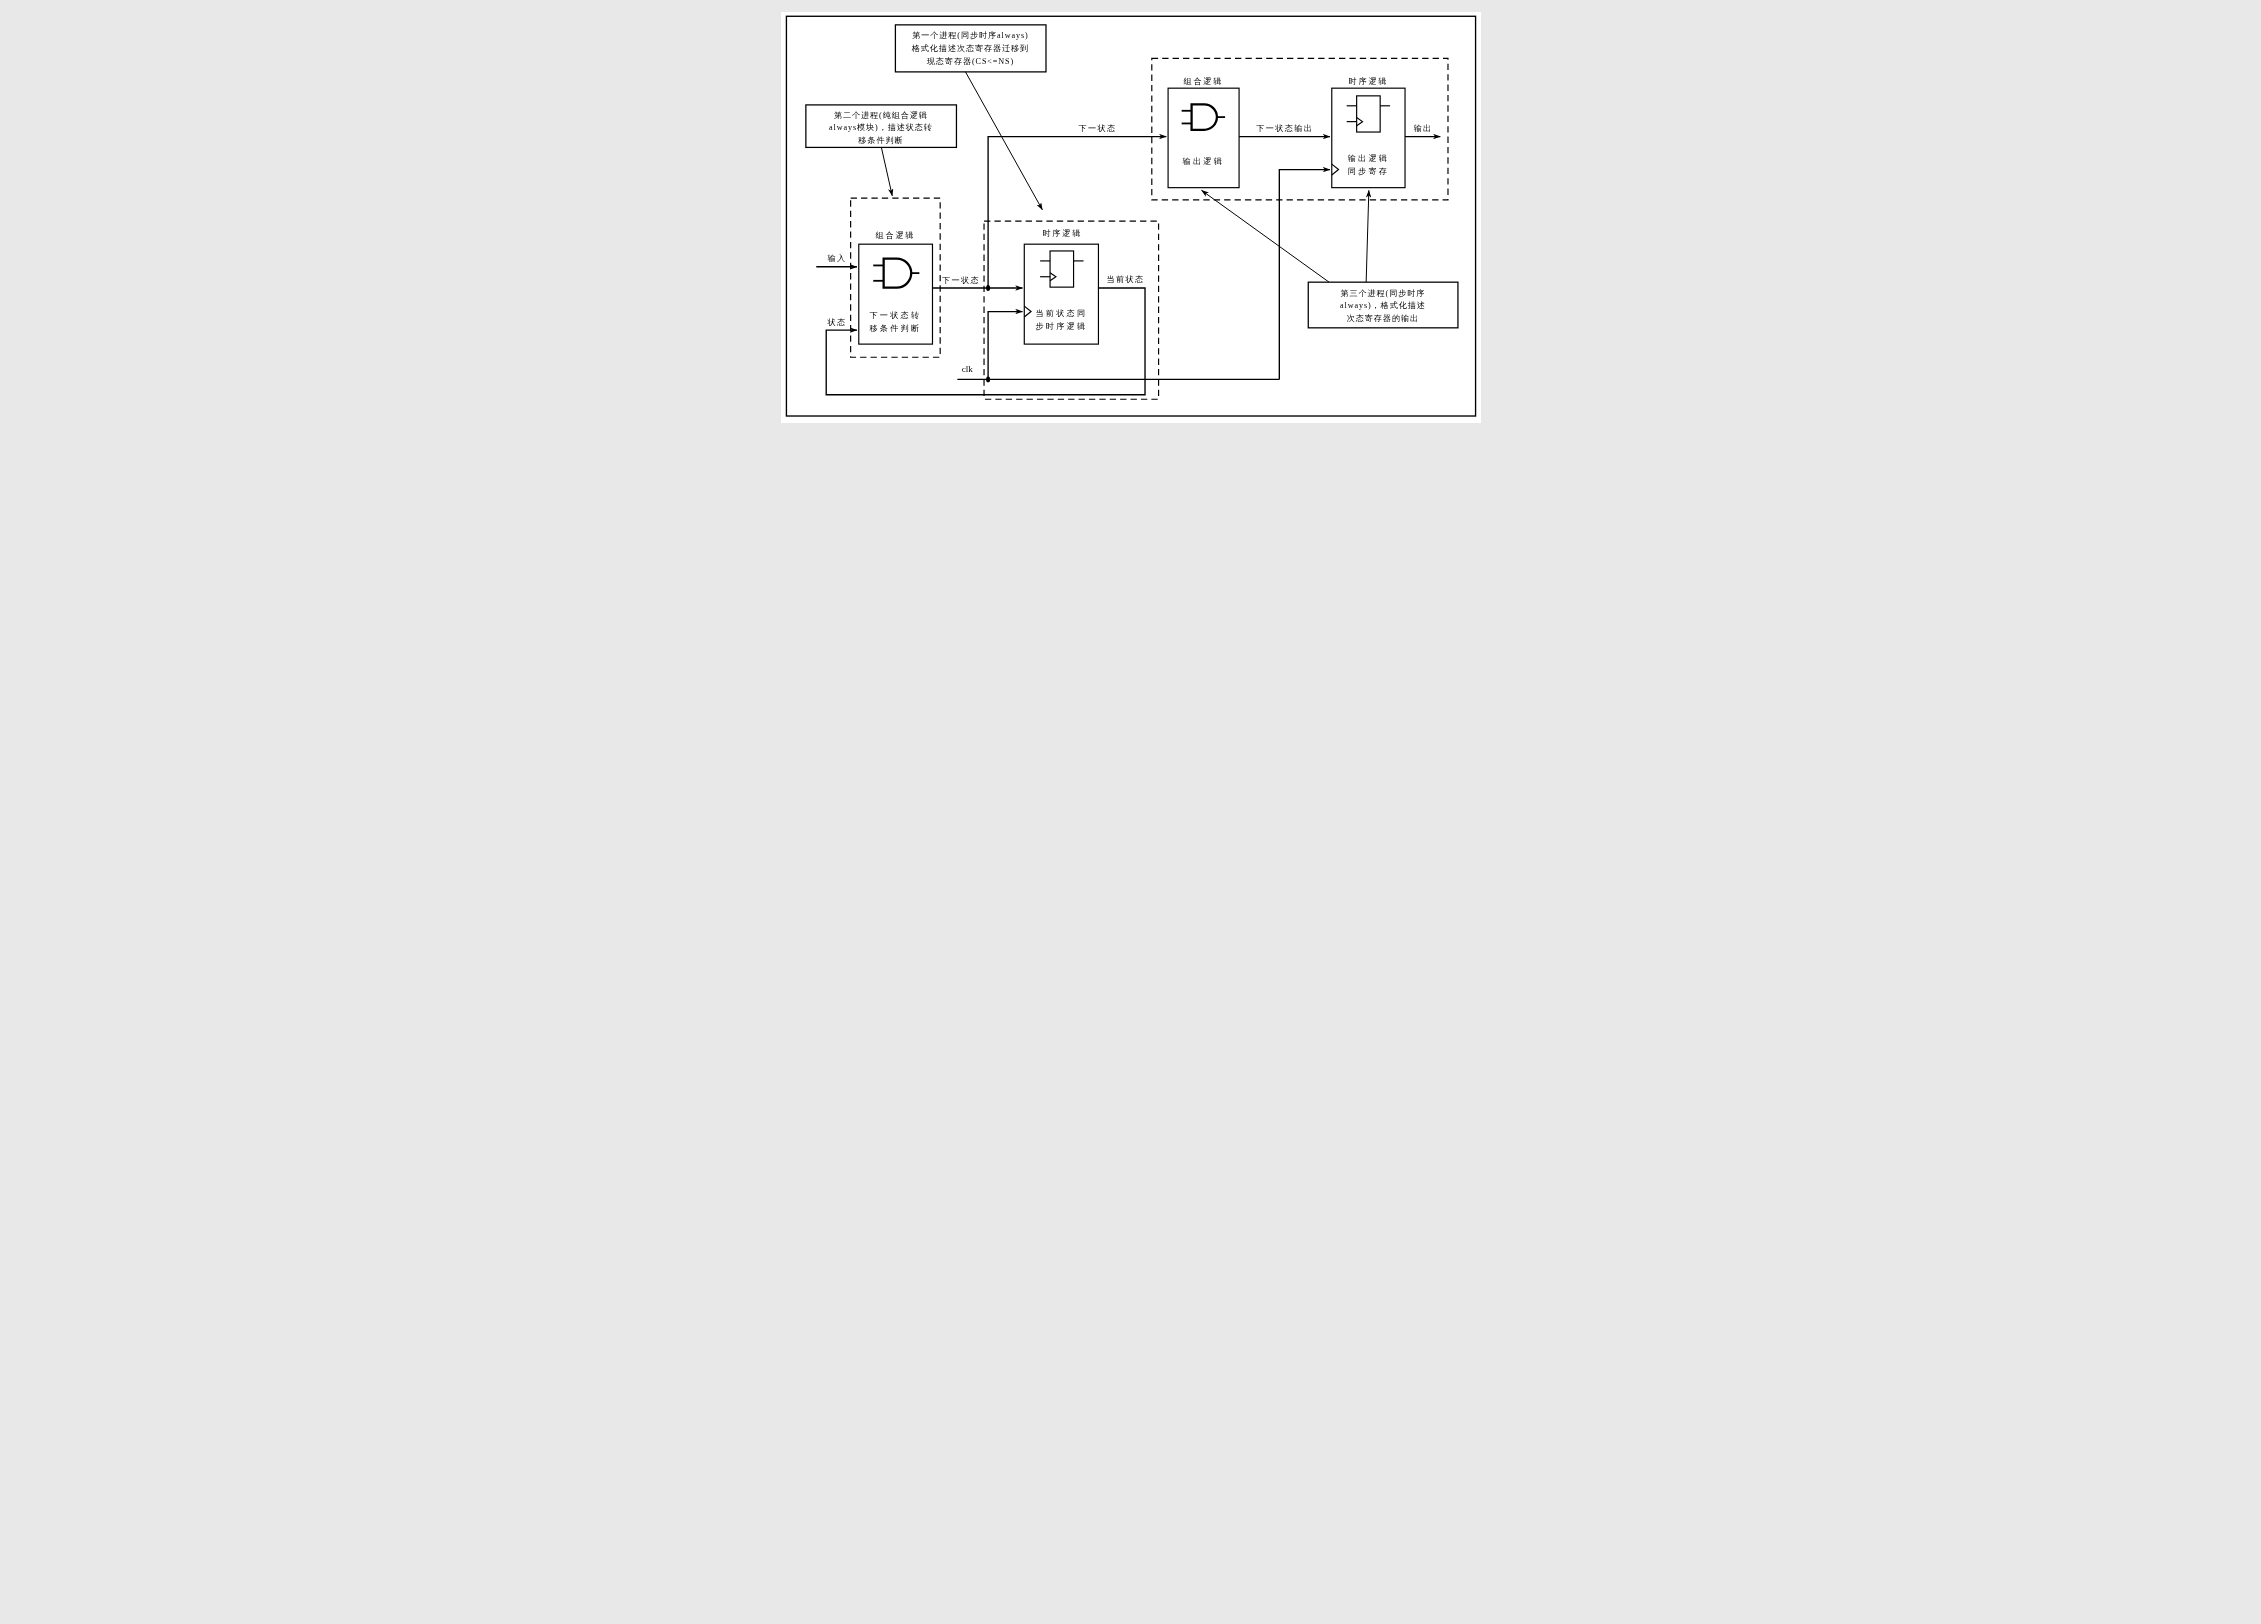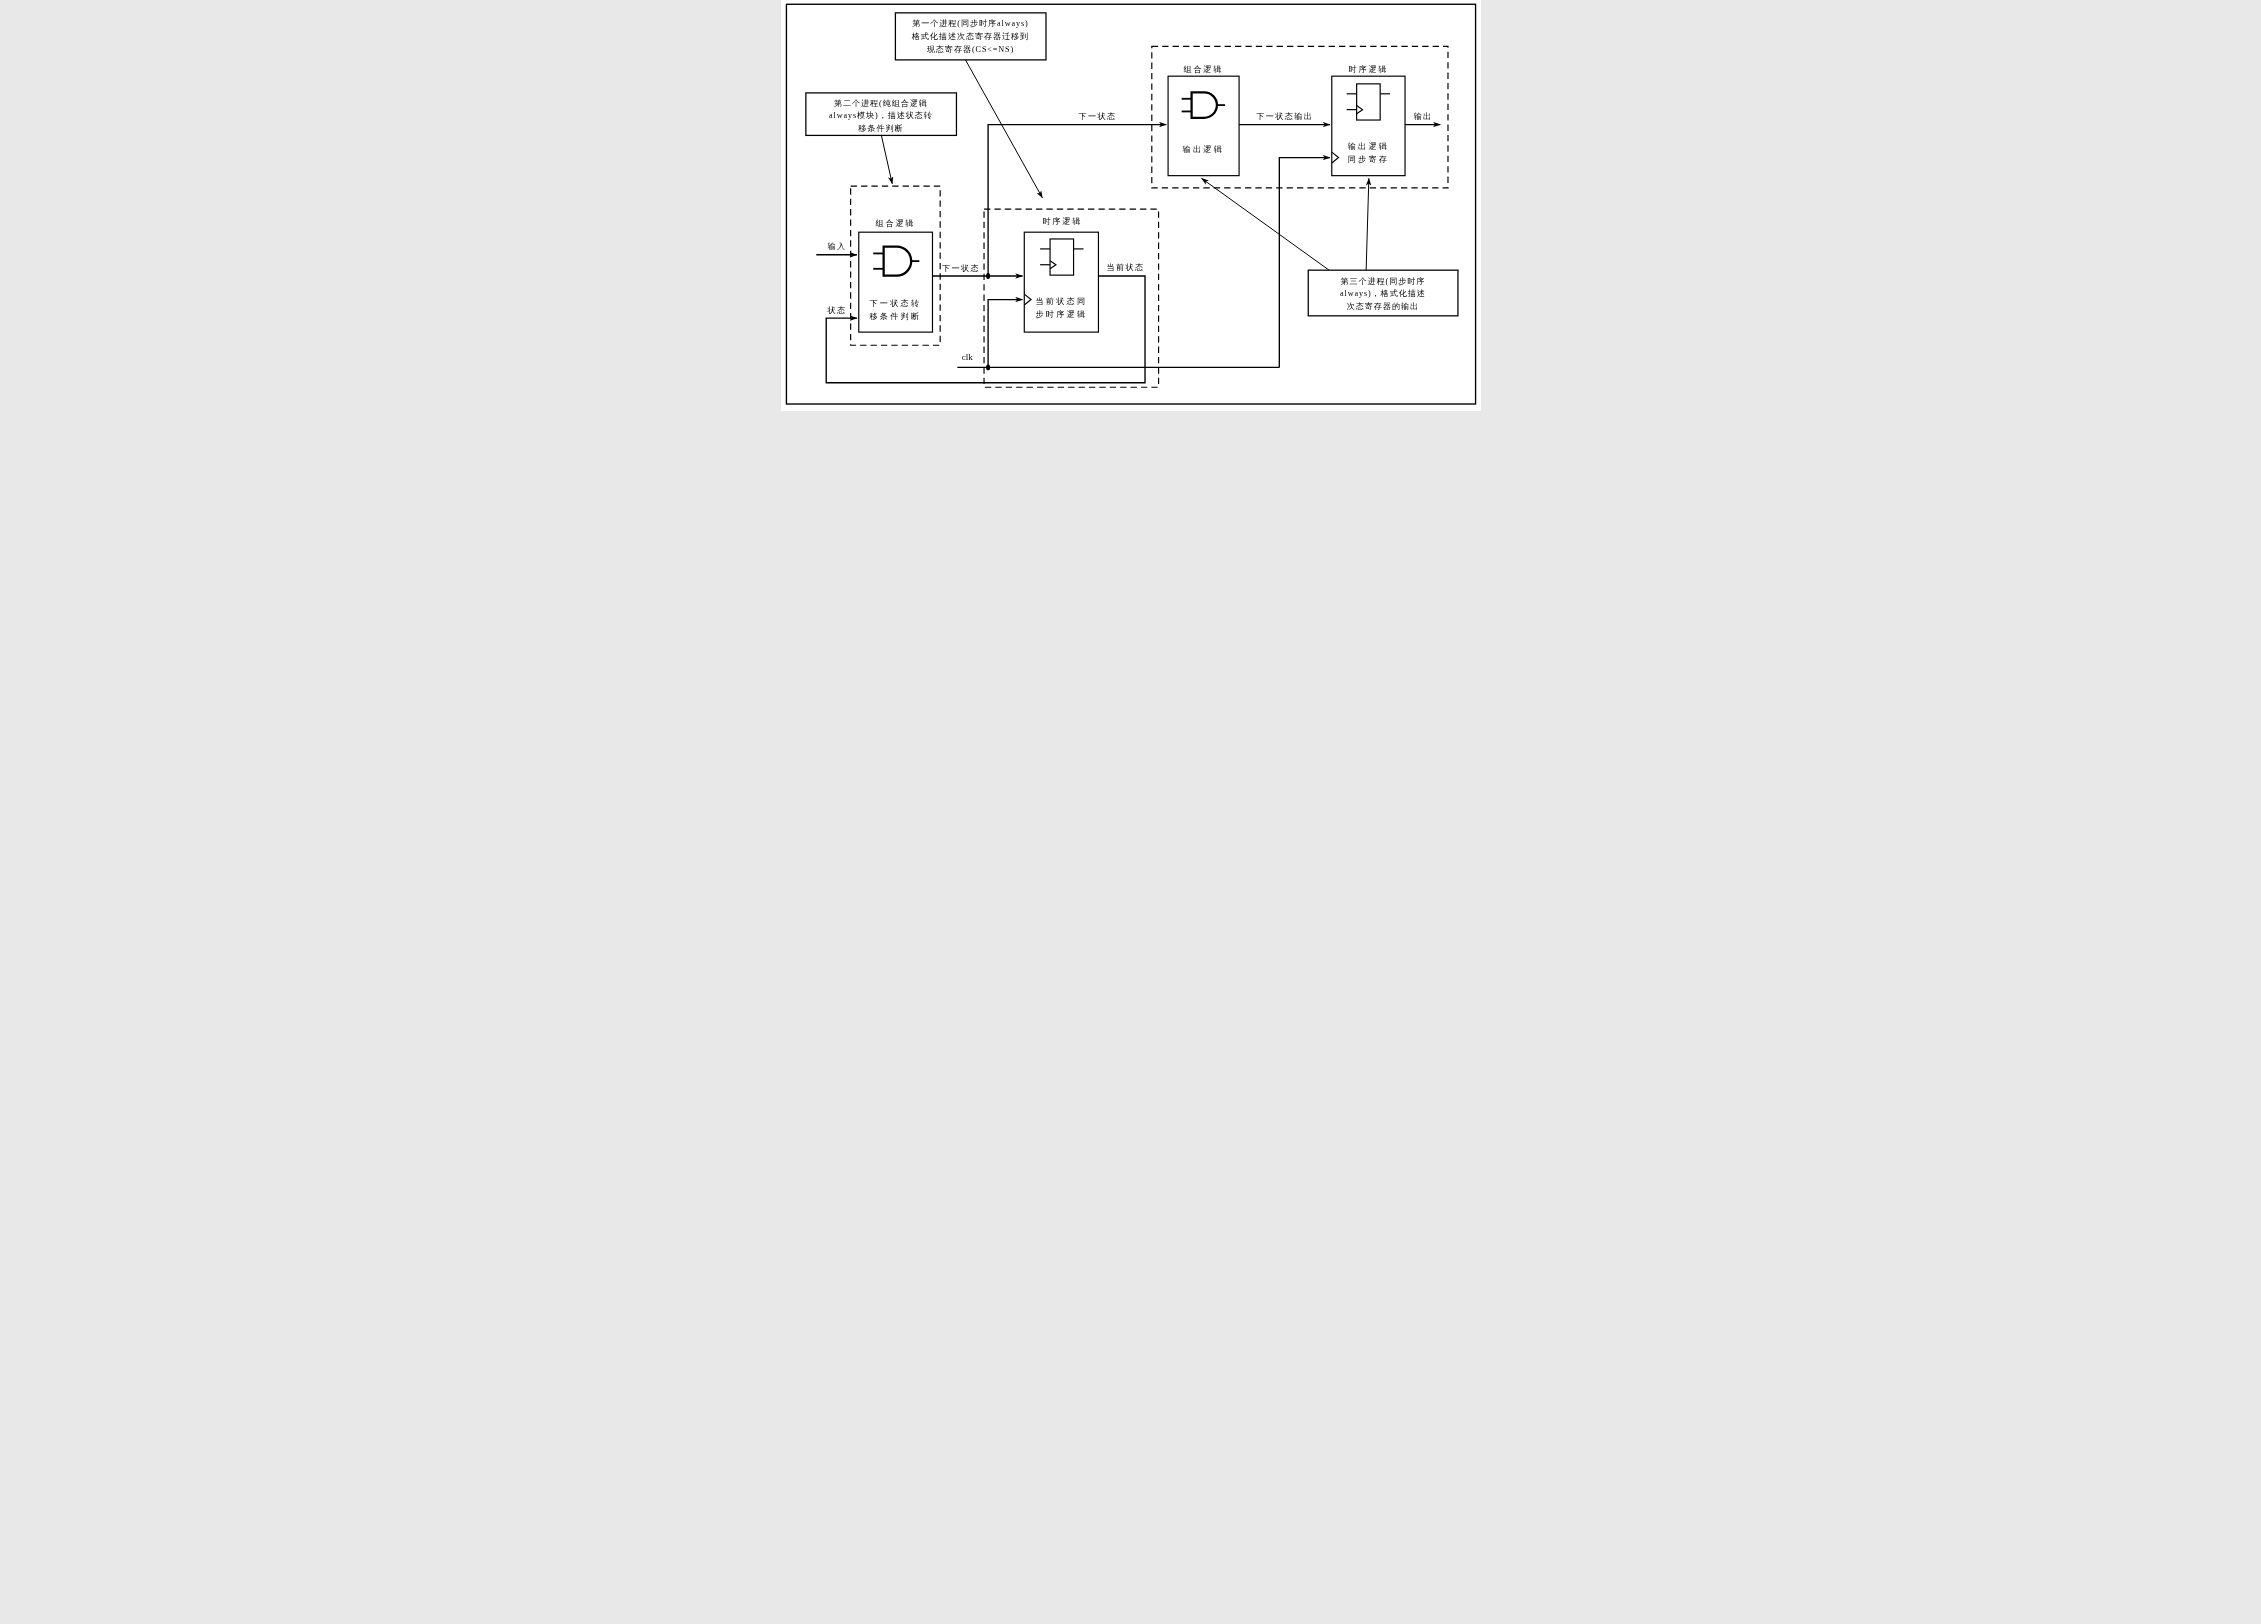--- a/index.html
+++ b/index.html
@@ -1,17 +1,17 @@
 <!DOCTYPE html>
 <html style="font-size:7.2px"><head>
 <meta charset="utf-8">
 <style>
   html,body{margin:0;padding:0;background:#e8e8e8;}
   .stage{
-    width:700px;height:411px;background:#ffffff;margin:0 auto;position:relative;
+    width:700px;height:411px;background:#ffffff;margin:12px auto;position:relative;
     font-family:"Liberation Serif","DejaVu Serif",serif;
   }
   svg{display:block;}
   .wire{stroke:#000;stroke-width:3;fill:none;}
   .leader{stroke:#000;stroke-width:2.2;fill:none;}
   .dashedbox{stroke:#000;stroke-width:2.6;fill:none;stroke-dasharray:14 9;}
   .solidbox{stroke:#000;stroke-width:2.6;fill:#fff;}
   .calloutbox{stroke:#000;stroke-width:2.8;fill:#fff;}
   .gate{stroke:#000;stroke-width:5;fill:none;}
   .gatestub{stroke:#000;stroke-width:4;fill:none;}

